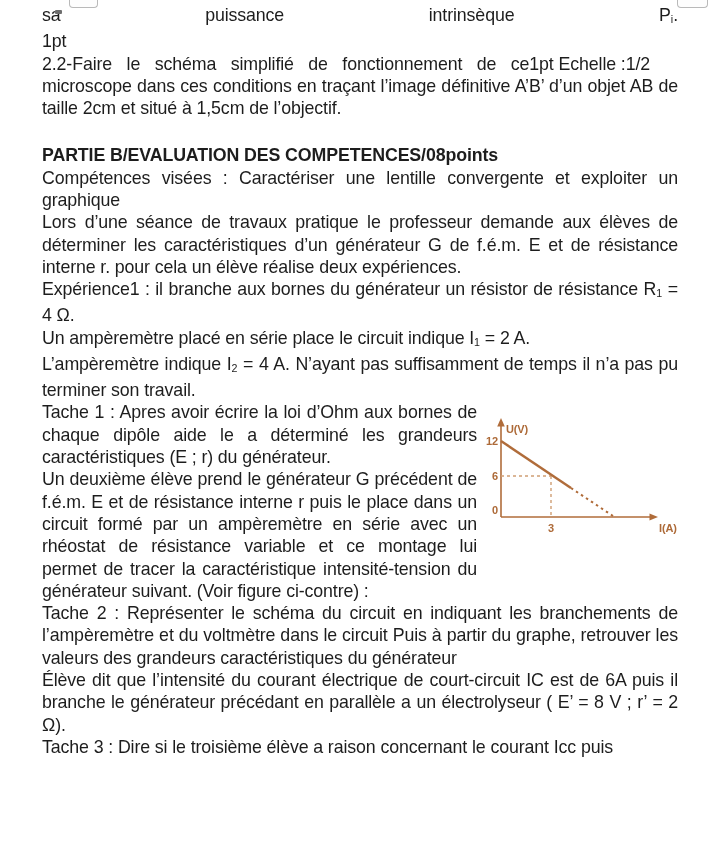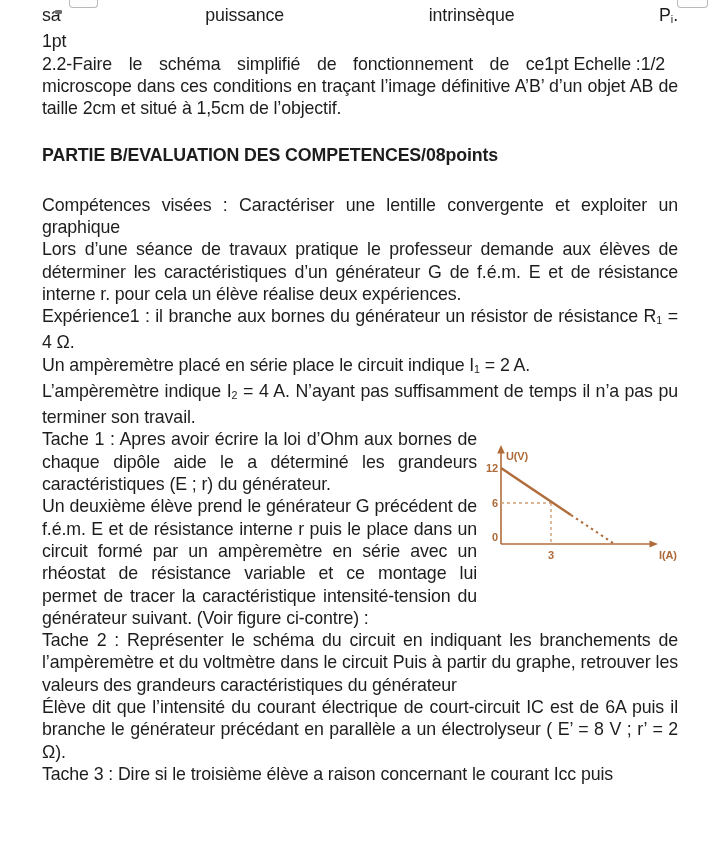--- a/index.html
+++ b/index.html
@@ -8,22 +8,22 @@
     font-family:"Liberation Sans",sans-serif;
     color:#1d1d1d;
     font-size:17.8px;
     letter-spacing:-0.12px;
   }
   .doc{padding:4px 42px 0 42px;}
   p{margin:0;text-align:justify;line-height:22.3px;}
   .b{font-weight:normal;}
   .sub{font-size:0.6em;vertical-align:-0.18em;letter-spacing:0;}
   .cont-line{display:flex;justify-content:space-between;text-align:center;}
-  .pts-right{float:right;margin-right:13px;}
-  .section-title{font-weight:bold;text-align:left;margin-top:25px;margin-bottom:27px;}
+  .pts-right{float:right;margin-right:28px;}
+  .section-title{font-weight:bold;text-align:left;margin-top:25px;}
   .no-just{text-align:left;}
   
   .figure{
     float:right;width:232px;height:157px;
     margin:0 -37px 0 6px;position:relative;
   }
   .figure svg{display:block;margin-top:12px;}
   .graph-label{font-family:"Liberation Sans",sans-serif;font-weight:bold;font-size:11px;}
   
   .corner-artifact{

